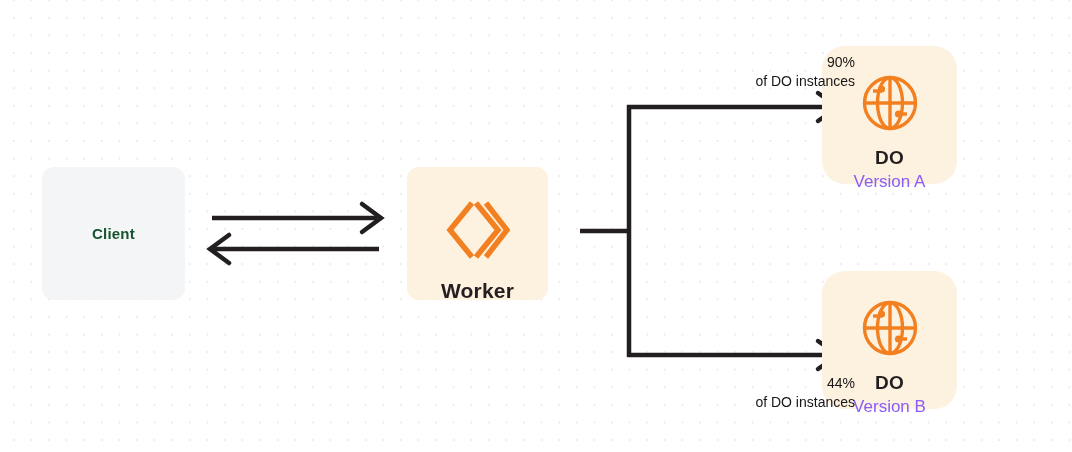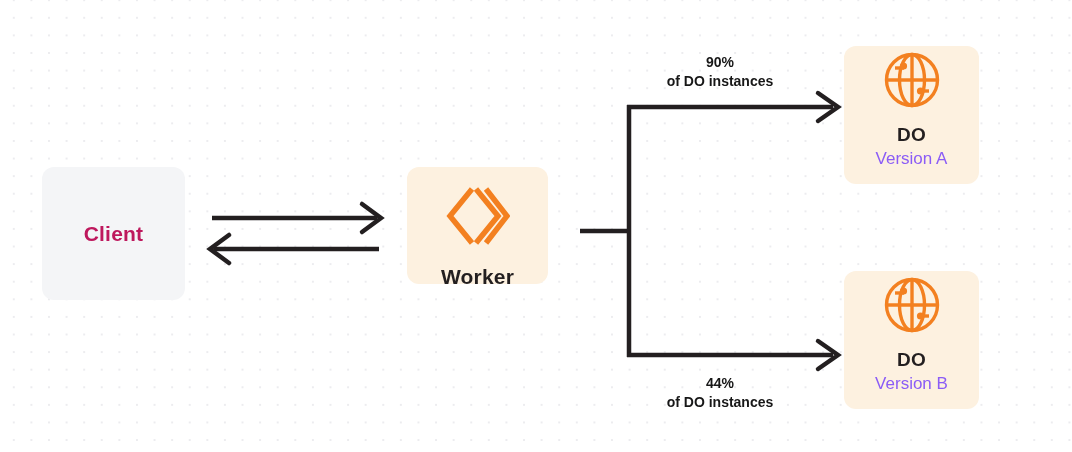--- a/index.html
+++ b/index.html
@@ -46,57 +46,58 @@
 
   
   #client-node {
     left: 42px;
     top: 167px;
     width: 143px;
     height: 133px;
     background-color: #f4f5f7;
   }
   #client-node .node-title {
-    font-size: 21px;
+    font-size: 15px;
     font-weight: bold;
-    color: #be185d;
+    color: #14532d;
     letter-spacing: 0.2px;
   }
 
   
   #worker-node {
     left: 407px;
     top: 167px;
     width: 141px;
-    height: 117px;
+    height: 133px;
     background-color: #fdf1e0;
     justify-content: flex-start;
-    padding-top: 18px;
+    padding-top: 32px;
   }
   #worker-node .node-icon {
     width: 64px;
     height: 62px;
     display: block;
   }
   #worker-node .node-title {
     font-size: 21px;
     font-weight: bold;
     color: #231f20;
     margin-top: 18px;
     letter-spacing: 0.2px;
   }
 
   
   .do-node {
     width: 135px;
     height: 138px;
     background-color: #fdf1e0;
-    left: 844px;
+    left: 822px;
     justify-content: flex-start;
-    padding-top: 4px;
+    padding-top: 27px;
+    border-radius: 23px;
   }
   #do-a-node { top: 46px; }
   #do-b-node { top: 271px; }
 
   .do-node .node-icon {
     width: 60px;
     height: 60px;
     display: block;
   }
   .do-node .node-title {
@@ -109,23 +110,23 @@
   .do-node .node-subtitle {
     font-size: 17px;
     font-weight: normal;
     color: #8b5cf6;
     margin-top: 3px;
   }
 
   
   .edge-label {
     position: absolute;
-    text-align: center;
+    text-align: right;
     font-size: 14px;
-    font-weight: bold;
+    font-weight: normal;
     color: #171717;
     line-height: 19px;
     white-space: nowrap;
   }
   #label-top {
     left: 585px;
     top: 53px;
     width: 270px;
   }
   #label-bottom {

